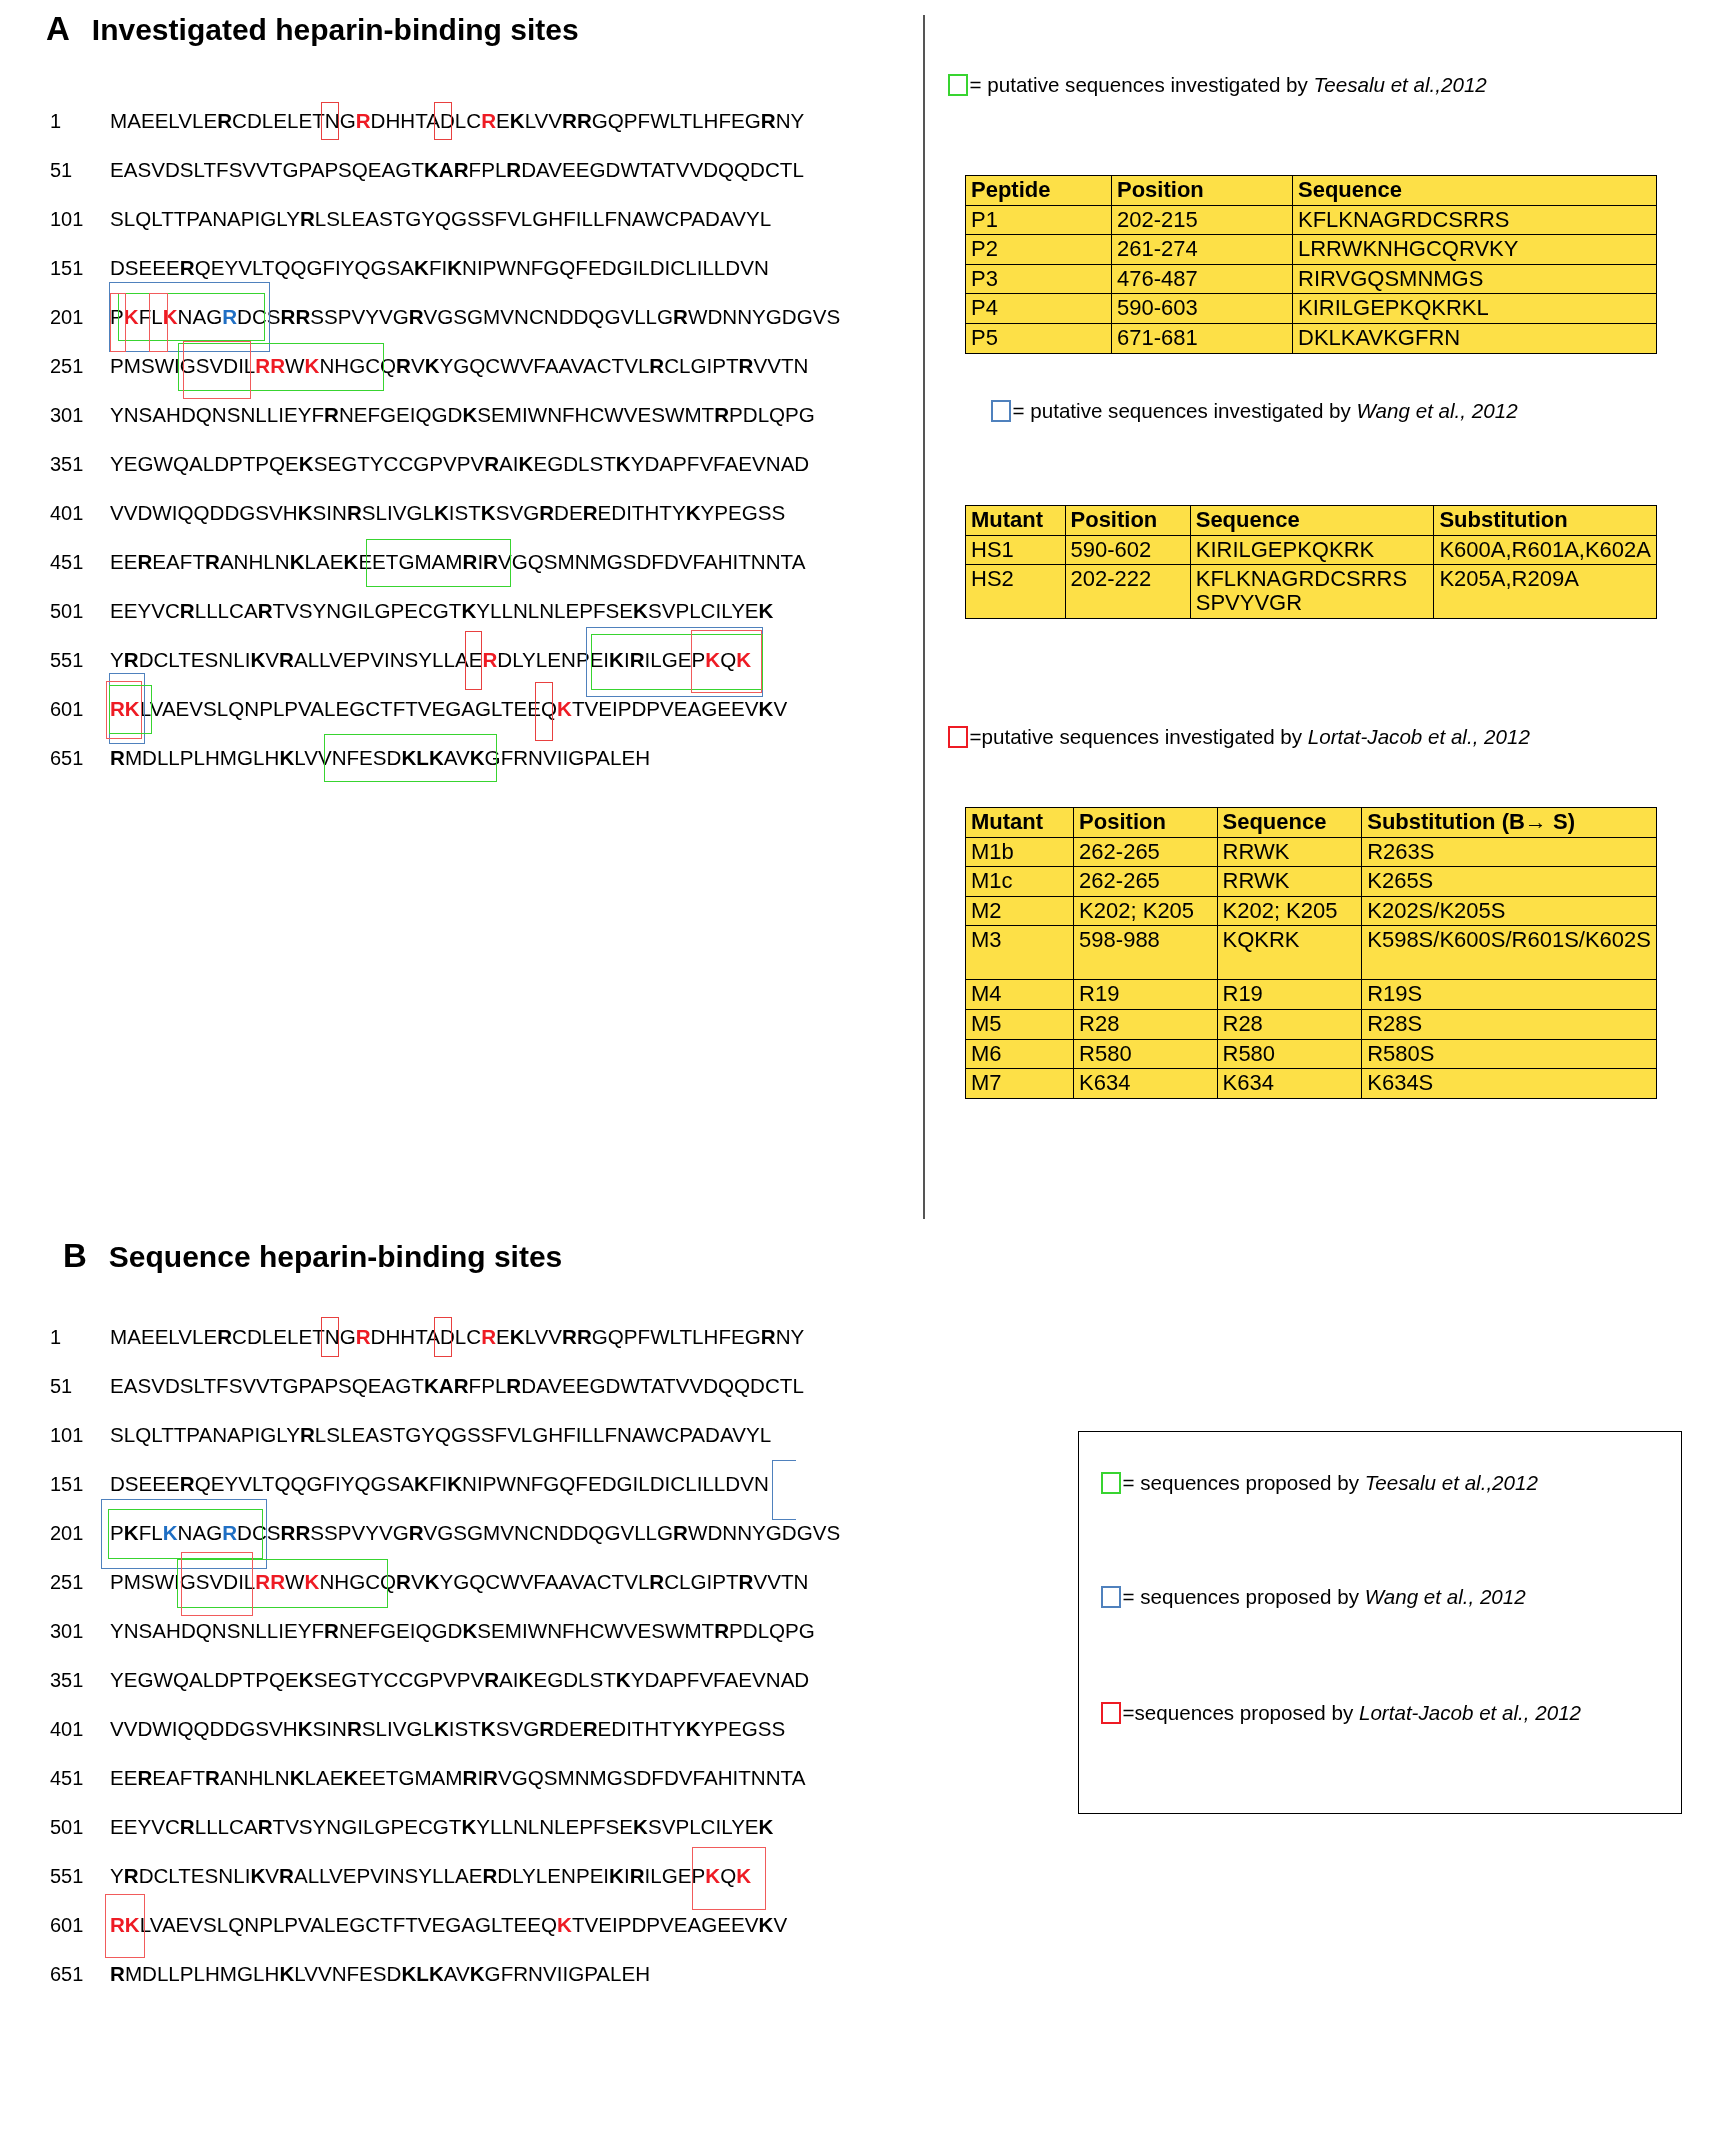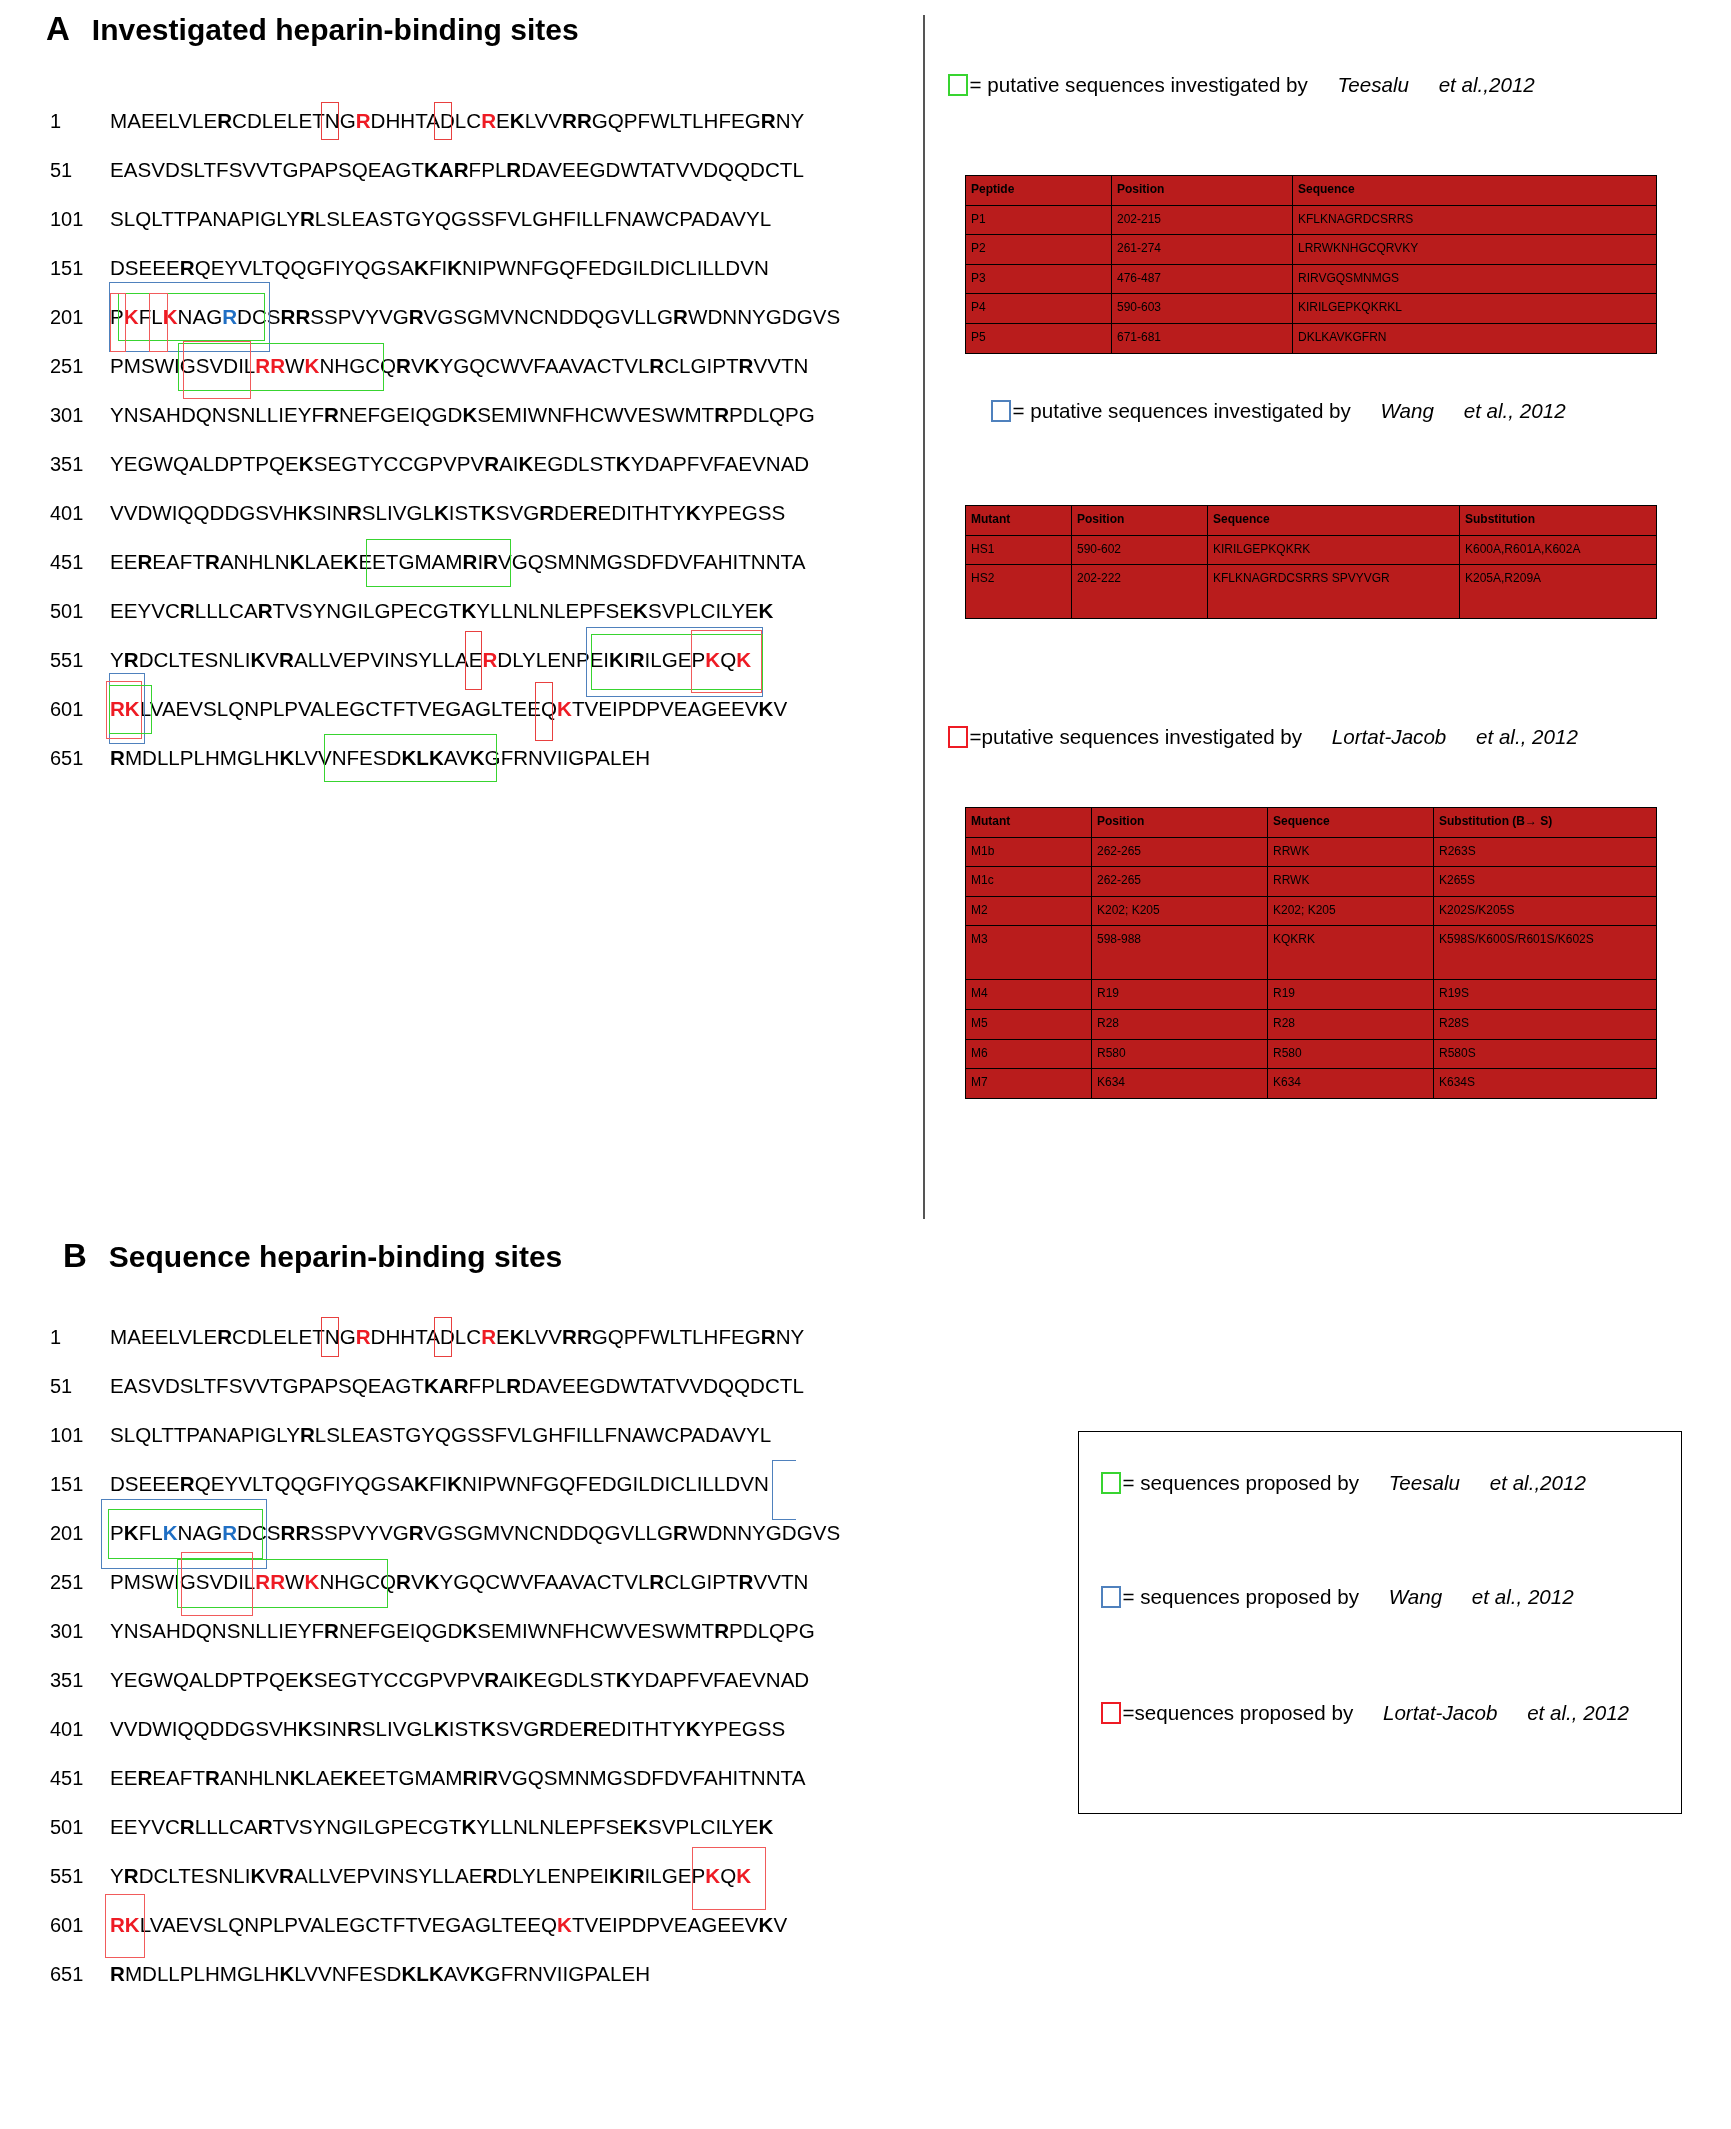--- a/index.html
+++ b/index.html
@@ -34,24 +34,24 @@
   
   .divider{position:absolute;background:#555;width:1.5px;}
 
   
   .legend-entry{position:absolute;font-size:20.6px;line-height:30px;}
   .legend-entry .sw{display:inline-block;width:20px;height:22px;
       box-sizing:border-box;vertical-align:-3.5px;margin-right:1.5px;}
   .sw.green{border:2px solid #38d430;}
   .sw.blue{border:2px solid #4f81bd;}
   .sw.red{border:2px solid #ee1b24;}
-  .it{font-style:italic;margin-left:24px;}
-
-  
-  table.fig{position:absolute;border-collapse:collapse;font-size:12px;background:#b91c1c;}
+  .it{font-style:italic;}
+
+  
+  table.fig{position:absolute;border-collapse:collapse;font-size:22px;background:#fde047;}
   table.fig th,table.fig td{border:1px solid #000;padding:2px 5px 3px 5px;
       text-align:left;font-weight:normal;vertical-align:top;line-height:23.6px;}
   table.fig th{font-weight:bold;}
   table.fig td.tall{height:48px;}
 
   
   .legend-box{position:absolute;border:1.5px solid #000;background:#fff;}
 </style>
 </head>
 <body>

